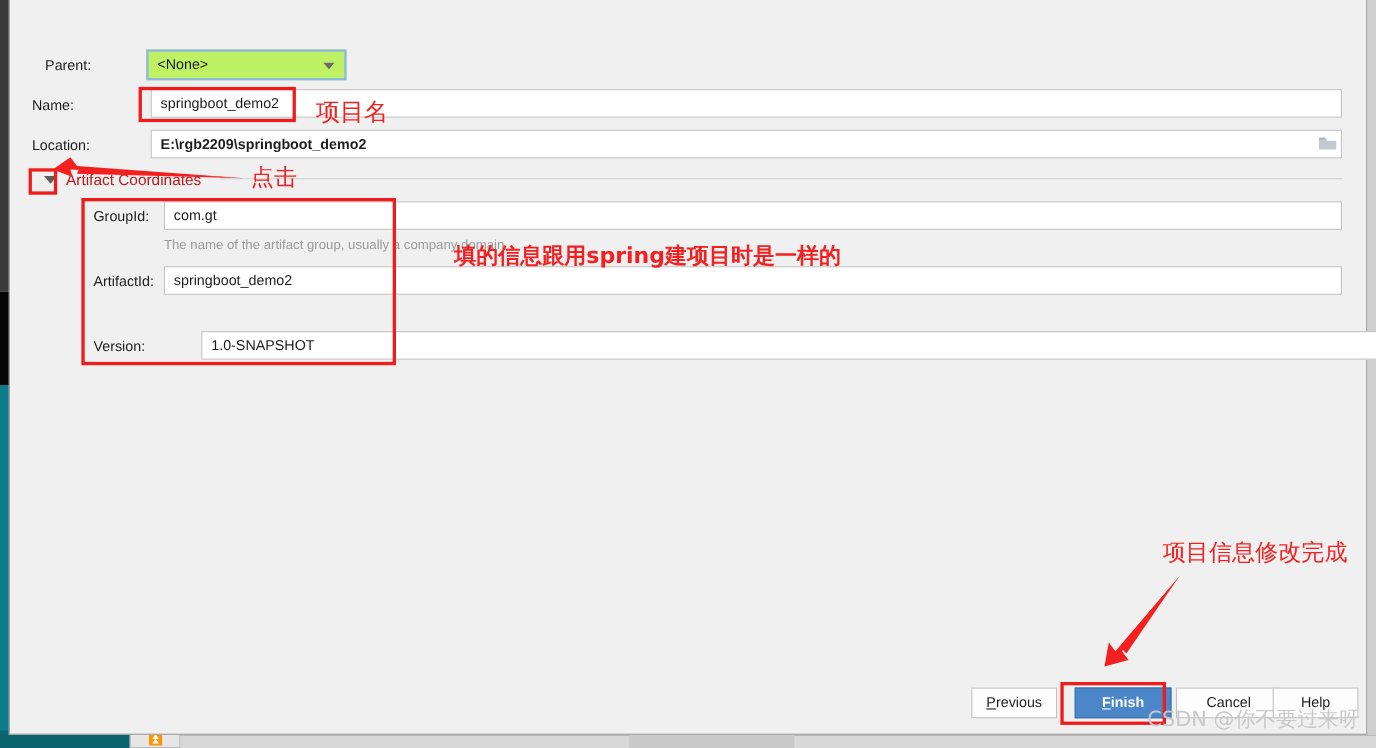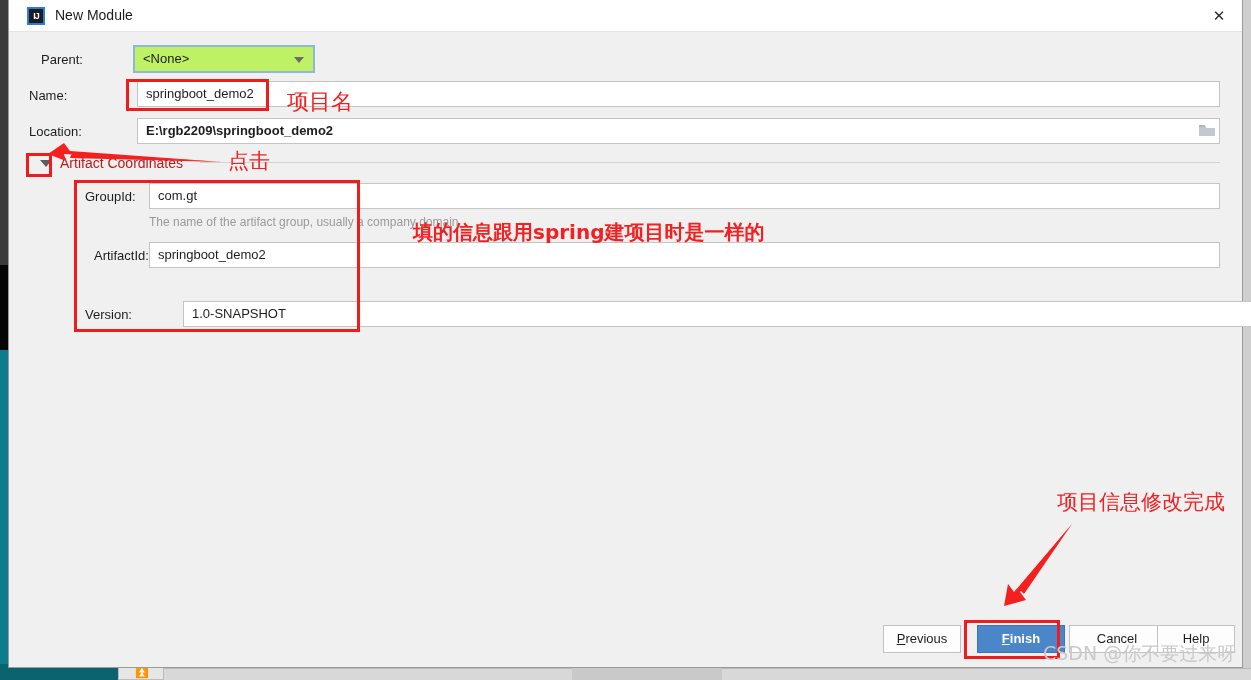--- a/index.html
+++ b/index.html
@@ -124,25 +124,20 @@
   <div class="bg-right-edge"></div>
   <div class="bg-bottom-bar"></div>
   <div class="bg-grey-col"></div>
   <div class="bg-bottom-teal"></div>
   <div class="bg-tool-tab"></div>
   <div class="bg-tool-glyph">⏫</div>
 </div>
 
 <div id="dialog">
 
-  <div class="titlebar">
-    <div class="app-icon">IJ</div>
-    <div class="title-text">New Module</div>
-    <div class="close-btn">✕</div>
-  </div>
 
   <div class="lbl" style="left:32px; top:52px;">Parent:</div>
   <div class="combo" style="left:124px; top:45px; width:182px;">
     <span>&lt;None&gt;</span>
     <span class="combo-arrow"></span>
   </div>
 
   <div class="lbl" style="left:20px; top:88px;">Name:</div>
   <div class="fld" style="left:128px; top:81px; width:1083px;">springboot_demo2</div>
 
@@ -154,21 +149,21 @@
   </svg>
 
   <div class="sec-tri" style="left:31px; top:160px;"></div>
   <div class="sec-title" style="left:51px; top:155px;">Artifact Coordinates</div>
   <div class="sec-line" style="left:191px; top:162px; width:1020px;"></div>
 
   <div class="lbl" style="left:76px; top:189px;">GroupId:</div>
   <div class="fld" style="left:140px; top:183px; width:1071px;">com.gt</div>
   <div class="hint" style="left:140px; top:215px;">The name of the artifact group, usually a company domain</div>
 
-  <div class="lbl" style="left:85px; top:248px;">ArtifactId:</div>
+  <div class="lbl" style="left:76px; top:248px;">ArtifactId:</div>
   <div class="fld" style="left:140px; top:242px; width:1071px;">springboot_demo2</div>
 
   <div class="lbl" style="left:76px; top:307px;">Version:</div>
   <div class="fld" style="left:140px; top:301px; width:1071px;margin-left:34px;">1.0-SNAPSHOT</div>
 
   <div class="btn" style="left:874px; top:625px; width:78px;"><u>P</u>revious</div>
   <div class="btn primary" style="left:968px; top:625px; width:88px;"><u>F</u>inish</div>
   <div class="btn" style="left:1060px; top:625px; width:96px;">Cancel</div>
   <div class="btn" style="left:1148px; top:625px; width:78px;">Help</div>
 

